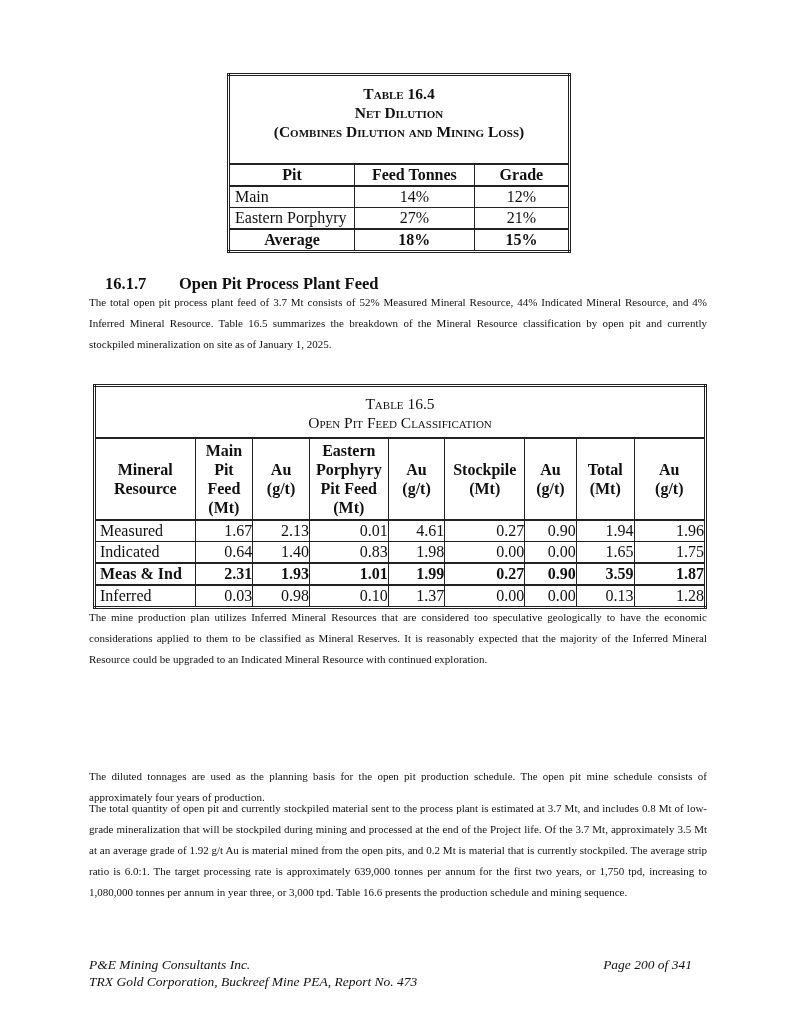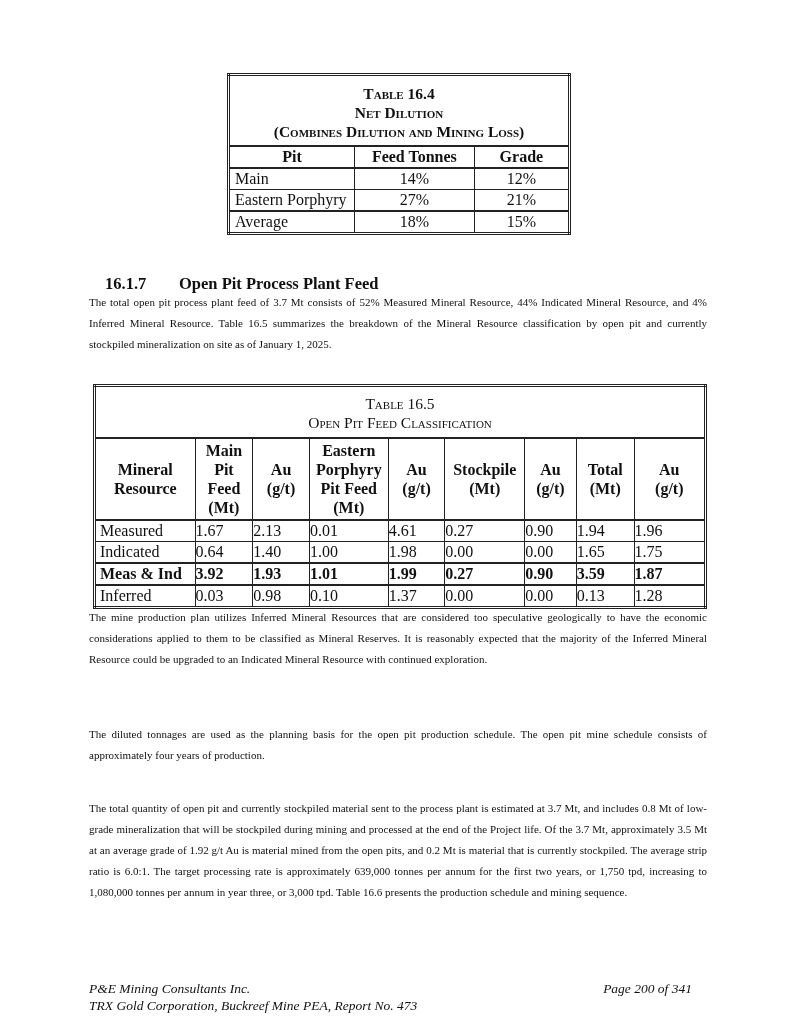--- a/index.html
+++ b/index.html
@@ -9,24 +9,24 @@
   }
   .page { position: absolute; left: 0; top: 0; width: 800px; height: 1035px; }
 
   
   .t164 {
     position: absolute; left: 227px; top: 73px; width: 344px;
     border: 3px double #222; border-collapse: collapse;
     font-size: 16px;
   }
   .t164 td, .t164 th { border: 1px solid #222; padding: 0 5px; line-height: 20px; height: 20px; }
-  .t164 .cap { text-align: center; font-weight: bold; font-size: 15.5px; line-height: 19px; padding: 8px 0 4px; border-bottom: 2px solid #222; }
+  .t164 .cap { text-align: center; font-weight: bold; font-size: 15.5px; line-height: 19px; padding: 8px 0 22px; border-bottom: 2px solid #222; }
   .t164 th { font-weight: bold; text-align: center; border-bottom: 2px solid #222; }
   .t164 td.num { text-align: center; margin-left: 32px; }
-  .t164 tr.bold td { font-weight: normal; }
+  .t164 tr.bold td { font-weight: bold; text-align: center; }
   .t164 tr.avg td { border-top: 2px solid #222; }
 
   .sc { font-variant: small-caps; }
 
   h3.sec {
     position: absolute; left: 89px; margin: 16px;
     font-size: 16.5px; font-weight: bold;
   }
   h3.sec .num { display: inline-block; width: 74px; }
 
@@ -38,27 +38,27 @@
   
   .t165 {
     position: absolute; left: 93px; top: 384px; width: 614px;
     border: 3px double #222; border-collapse: collapse;
     font-size: 16px;
   }
   .t165 td, .t165 th { border: 1px solid #222; line-height: 20px; }
   .t165 .cap { text-align: center; font-weight: normal; font-size: 15.5px; line-height: 19px; padding: 7px 0 5px; border-bottom: 2px solid #222; }
   .t165 th { font-weight: bold; text-align: center; line-height: 19px; padding: 1px 2px; border-bottom: 2px solid #222; height: 78px; }
   .t165 td { height: 20px; padding: 0 4px; }
-  .t165 td.num { text-align: left; padding: 0; }
+  .t165 td.num { text-align: right; padding: 0; }
   .t165 tr.bold td { font-weight: bold; }
   .t165 tr.meas td { border-top: 2px solid #222; border-bottom: 2px solid #222; margin-left: 41px; }
 
   .footer {
     position: absolute; left: 89px; top: 956px; width: 618px;
-    font-style: italic; font-size: 13.5px; line-height: 17px; margin-top: 24px;
+    font-style: italic; font-size: 13.5px; line-height: 17px;
   }
   .footer .right { position: absolute; right: 15px; top: 0; }
 </style>
 </head>
 <body>
 
 <div class="page">
 
   <table class="t164">
     <colgroup>
@@ -173,30 +173,30 @@
           <td class="num">4.61</td>
           <td class="num">0.27</td>
           <td class="num">0.90</td>
           <td class="num">1.94</td>
           <td class="num">1.96</td>
         </tr>
         <tr>
           <td>Indicated</td>
           <td class="num">0.64</td>
           <td class="num">1.40</td>
-          <td class="num">1.00</td>
+          <td class="num">0.83</td>
           <td class="num">1.98</td>
           <td class="num">0.00</td>
           <td class="num">0.00</td>
           <td class="num">1.65</td>
           <td class="num">1.75</td>
         </tr>
         <tr class="bold meas">
           <td>Meas &amp; Ind</td>
-          <td class="num">3.92</td>
+          <td class="num">2.31</td>
           <td class="num">1.93</td>
           <td class="num">1.01</td>
           <td class="num">1.99</td>
           <td class="num">0.27</td>
           <td class="num">0.90</td>
           <td class="num">3.59</td>
           <td class="num">1.87</td>
         </tr>
         <tr>
           <td>Inferred</td>
@@ -207,21 +207,21 @@
           <td class="num">0.00</td>
           <td class="num">0.00</td>
           <td class="num">0.13</td>
           <td class="num">1.28</td>
         </tr>
       </tbody>
   </table>
 
   <p class="body" style="top:607px;">The mine production plan utilizes Inferred Mineral Resources that are considered too speculative geologically to have the economic considerations applied to them to be classified as Mineral Reserves. It is reasonably expected that the majority of the Inferred Mineral Resource could be upgraded to an Indicated Mineral Resource with continued exploration.</p>
 
-  <p class="body" style="top:724px;">The diluted tonnages are used as the planning basis for the open pit production schedule. The open pit mine schedule consists of approximately four years of production.</p>
+  <p class="body" style="top:766px;">The diluted tonnages are used as the planning basis for the open pit production schedule. The open pit mine schedule consists of approximately four years of production.</p>
   <p class="body" style="top:798px;">The total quantity of open pit and currently stockpiled material sent to the process plant is estimated at 3.7 Mt, and includes 0.8 Mt of low-grade mineralization that will be stockpiled during mining and processed at the end of the Project life.  Of the 3.7 Mt, approximately 3.5 Mt at an average grade of 1.92 g/t Au is material mined from the open pits, and 0.2 Mt is material that is currently stockpiled. The average strip ratio is 6.0:1. The target processing rate is approximately 639,000 tonnes per annum for the first two years, or 1,750 tpd, increasing to 1,080,000 tonnes per annum in year three, or 3,000 tpd. Table 16.6 presents the production schedule and mining sequence.</p>
 
   <div class="footer">
     <div>P&amp;E Mining Consultants Inc.</div>
     <div>TRX Gold Corporation, Buckreef Mine PEA, Report No. 473</div>
     <div class="right">Page 200 of 341</div>
   </div>
 </div>
 
 </body></html>

